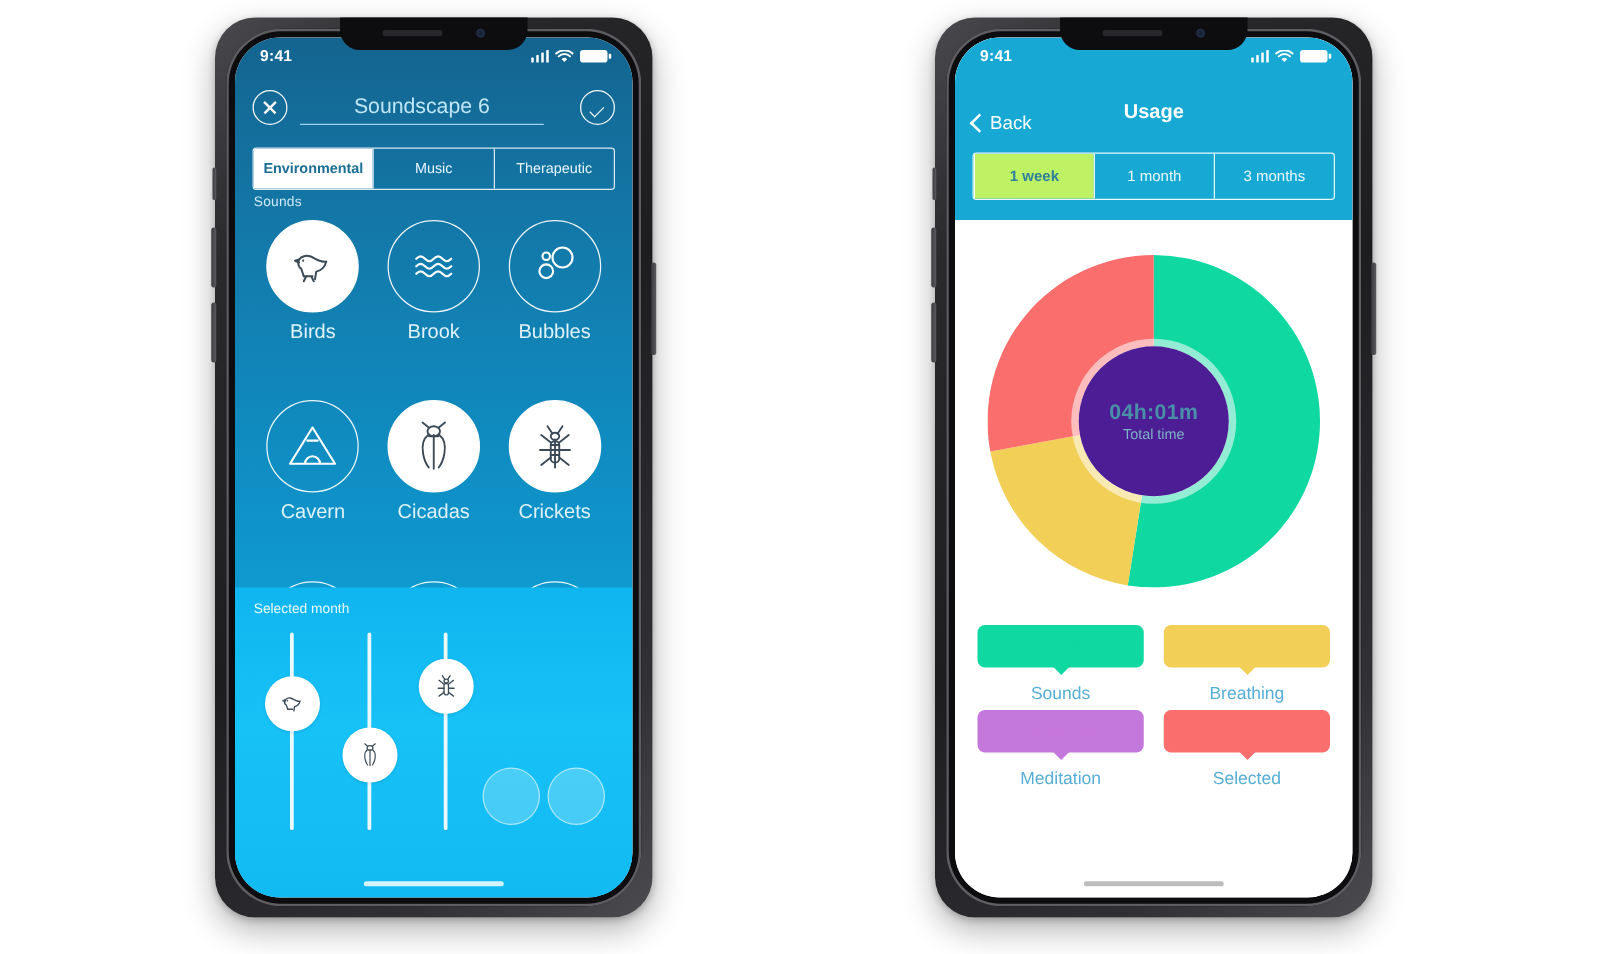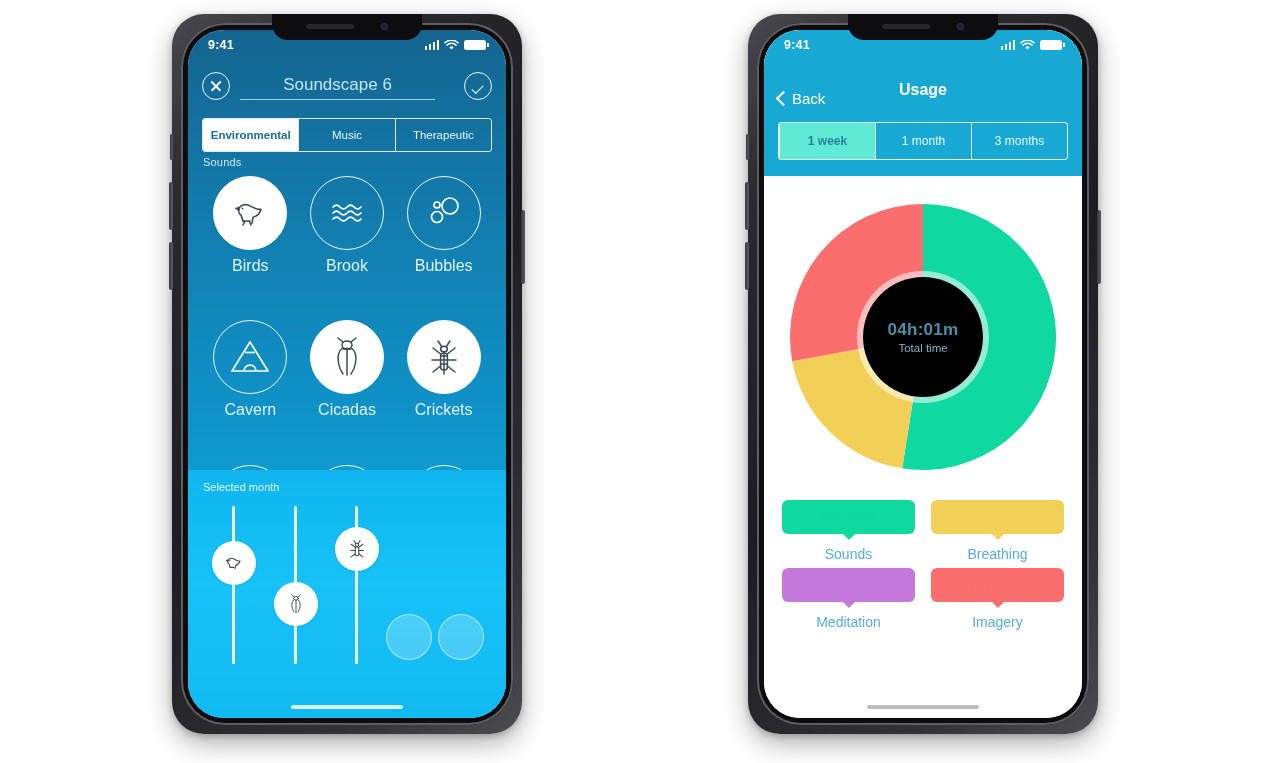--- a/index.html
+++ b/index.html
@@ -147,27 +147,27 @@
   .u-head{position:absolute;left:0;right:0;top:0;height:146px;background:#17a9d4;}
   .u-nav{position:absolute;left:0;right:0;top:40px;height:40px;display:flex;align-items:center;padding:0 14px;box-sizing:border-box;}
   .backbtn{display:flex;align-items:center;gap:3px;color:#fff;font-size:15px;margin-top:16px;}
   .chev{width:9px;height:9px;border-left:2.2px solid #fff;border-bottom:2.2px solid #fff;transform:rotate(45deg);display:inline-block;}
   .u-title{position:absolute;left:0;right:0;text-align:center;color:#fff;font-size:16px;font-weight:bold;pointer-events:none;}
   .u-seg{
     position:absolute;left:14px;right:14px;top:92px;height:36px;
     border:1.3px solid rgba(255,255,255,.9);border-radius:3px;display:flex;overflow:hidden;
   }
   .u-seg .seg{font-size:12px;color:#eaf8fe;border-left:1.3px solid rgba(255,255,255,.9);}
-  .u-seg .seg.active{background:#5eead4;color:#2b7f9c;}
+  .u-seg .seg.active{background:#bef264;color:#2b7f9c;}
 
   .donutwrap{position:absolute;left:0;right:0;top:162px;height:290px;display:flex;align-items:center;justify-content:center;}
   .donut{position:relative;width:266px;height:266px;}
   .donut .hole{
     position:absolute;left:50%;top:50%;transform:translate(-50%,-50%);
-    width:120px;height:120px;border-radius:50%;background:#000000;
+    width:120px;height:120px;border-radius:50%;background:#4c1d95;
     display:flex;flex-direction:column;align-items:center;justify-content:center;
     box-shadow:0 0 0 6px rgba(255,255,255,.55);
   }
   .dtime{color:#4a8fa8;font-size:17px;font-weight:bold;letter-spacing:.3px;}
   .dsub{color:#7fb3c6;font-size:11.5px;margin-top:2px;}
 
   .legend{position:absolute;left:18px;right:18px;top:470px;display:grid;grid-template-columns:1fr 1fr;column-gap:16px;row-gap:6px;}
   .lcell{display:flex;flex-direction:column;align-items:center;}
   .pill{
     width:100%;height:34px;border-radius:6px;display:flex;align-items:center;justify-content:center;
@@ -478,21 +478,21 @@
           <div class="lcell">
             <div class="pill" id="pill1" style="background: rgb(242, 207, 86); color: rgb(242, 207, 86);">00h:47m</div>
             <div class="lname">Breathing</div>
           </div>
           <div class="lcell">
             <div class="pill" id="pill2" style="background: rgb(197, 120, 220); color: rgb(197, 120, 220);">00h:00m</div>
             <div class="lname">Meditation</div>
           </div>
           <div class="lcell">
             <div class="pill" id="pill3" style="background: rgb(250, 110, 110); color: rgb(250, 110, 110);">01h:07m</div>
-            <div class="lname">Imagery</div>
+            <div class="lname">Selected</div>
           </div>
         </div>
 
         <div class="home-ind dark"></div>
       </div>
     </div>
     <div class="notch">
       <div class="speaker"></div>
       <div class="cam"></div>
     </div>

